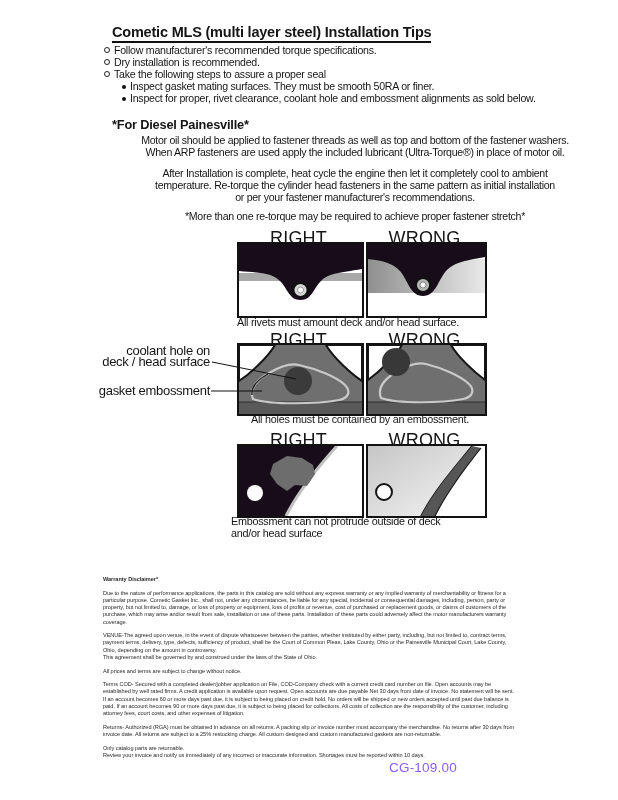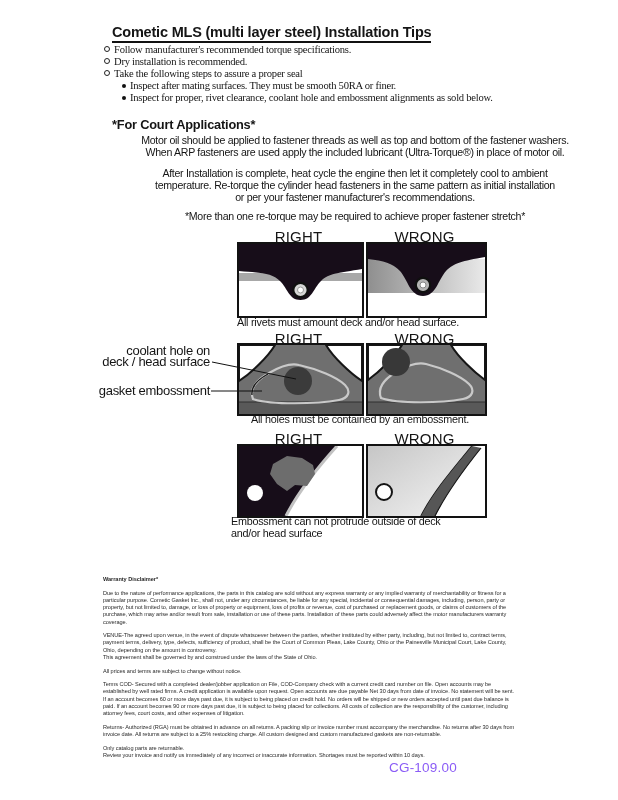--- a/index.html
+++ b/index.html
@@ -6,30 +6,30 @@
   .page{
     position:relative;width:618px;height:800px;background:#ffffff;
     font-family:"Liberation Sans", sans-serif;color:#151515;overflow:hidden;
   }
   .abs{position:absolute;}
   .title{
     left:112px;top:24px;font-size:14.5px;font-weight:bold;letter-spacing:-0.2px;
   }
   .title span{display:inline-block;border-bottom:2px solid #111;padding-bottom:1px;}
   .bullets{left:104px;top:44px;font-size:10.6px;letter-spacing:-0.25px;line-height:12px;white-space:nowrap;}
-  .b-row{height:12px;font-family:Liberation Serif, serif;}
+  .b-row{height:12px;}
   .dot-o{display:inline-block;width:4px;height:4px;border:1px solid #222;border-radius:50%;margin-right:4px;vertical-align:1px;}
   .dot-f{display:inline-block;width:4px;height:4px;background:#111;border-radius:50%;margin-right:4px;vertical-align:1px;}
   .sub{padding-left:18px;}
   .diesel-h{left:112px;top:117px;font-size:12.8px;font-weight:bold;letter-spacing:-0.2px;}
   .para{left:112px;width:486px;font-size:10.6px;letter-spacing:-0.3px;line-height:12px;white-space:pre-line;text-align:center;}
   .p1{top:134px;}
   .p2{top:167px;}
   .p3{top:210px;}
-  .dg-h{font-size:15px;letter-spacing:0.2px;text-align:center;}
+  .dg-h{font-size:18px;letter-spacing:0.2px;text-align:center;}
   .dg-box{border:2px solid #121212;background:#fff;line-height:0;}
   .cap{font-size:10.8px;letter-spacing:-0.25px;white-space:pre-line;line-height:11.5px;}
   .lbl{font-size:13px;letter-spacing:-0.3px;text-align:right;line-height:11px;}
   .disc{left:103px;top:576px;width:414px;font-size:5.6px;line-height:7.2px;letter-spacing:-0.05px;color:#2a2a2a;}
   .disc p{margin:0 0 6.5px 0;white-space:pre-line;}
   .disc .dh{font-weight:bold;margin-bottom:6.5px;}
   .pagenum{left:389px;top:760px;font-size:13.5px;letter-spacing:0.2px;color:#8b5cf6;}
   svg{display:block;}
 </style>
 </head>
@@ -38,25 +38,25 @@
 <div class="page">
 
   <div class="abs title">
     <span>Cometic MLS (multi layer steel) Installation Tips</span>
   </div>
 
   <div class="abs bullets">
     <div class="b-row"><span class="dot-o"></span><span>Follow manufacturer's recommended torque specifications.</span></div>
     <div class="b-row"><span class="dot-o"></span><span>Dry installation is recommended.</span></div>
     <div class="b-row"><span class="dot-o"></span><span>Take the following steps to assure a proper seal</span></div>
-    <div class="b-row sub"><span class="dot-f"></span><span>Inspect after mating surfaces.  They must be smooth 50RA or finer.</span></div>
+    <div class="b-row sub"><span class="dot-f"></span><span>Inspect gasket mating surfaces.  They must be smooth 50RA or finer.</span></div>
     <div class="b-row sub"><span class="dot-f"></span><span>Inspect for proper, rivet clearance, coolant hole and embossment alignments as sold below.</span></div>
   </div>
 
-  <div class="abs diesel-h">*For Court Applications*</div>
+  <div class="abs diesel-h">*For Diesel Painesville*</div>
   <div class="abs para p1">Motor oil should be applied to fastener threads as well as top and bottom of the fastener washers.
 When ARP fasteners are used apply the included lubricant (Ultra-Torque®) in place of motor oil.</div>
   <div class="abs para p2">After Installation is complete, heat cycle the engine then let it completely cool to ambient
 temperature. Re-torque the cylinder head fasteners in the same pattern as initial installation
 or per your fastener manufacturer's recommendations.</div>
   <div class="abs para p3">*More than one re-torque may be required to achieve proper fastener stretch*</div>
 
   <div class="abs dg-h" style="left:237px;top:228px;width:123px;">RIGHT</div>
   <div class="abs dg-h" style="left:366px;top:228px;width:117px;">WRONG</div>
 

